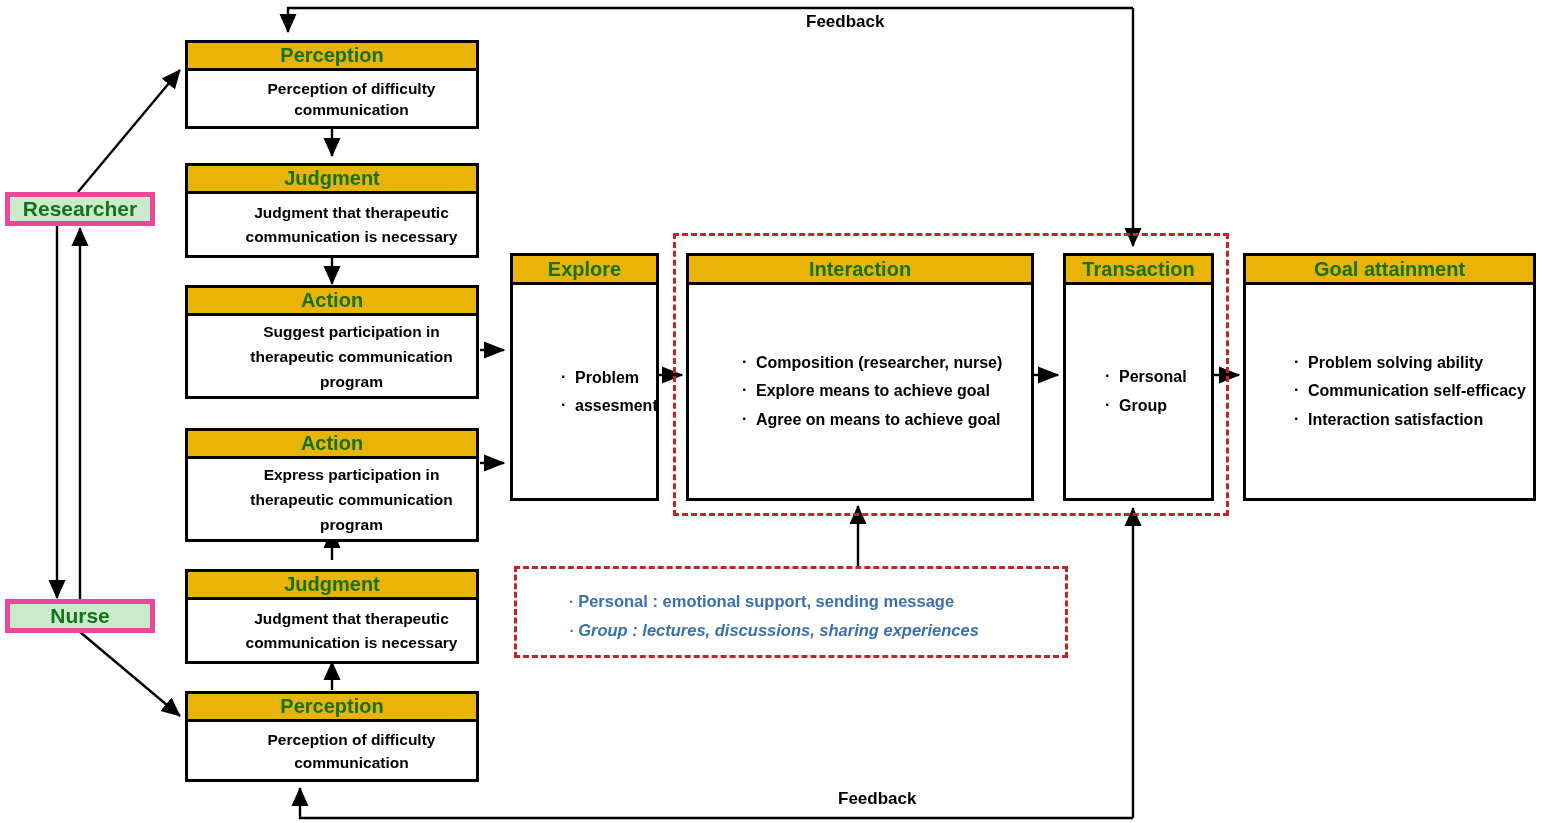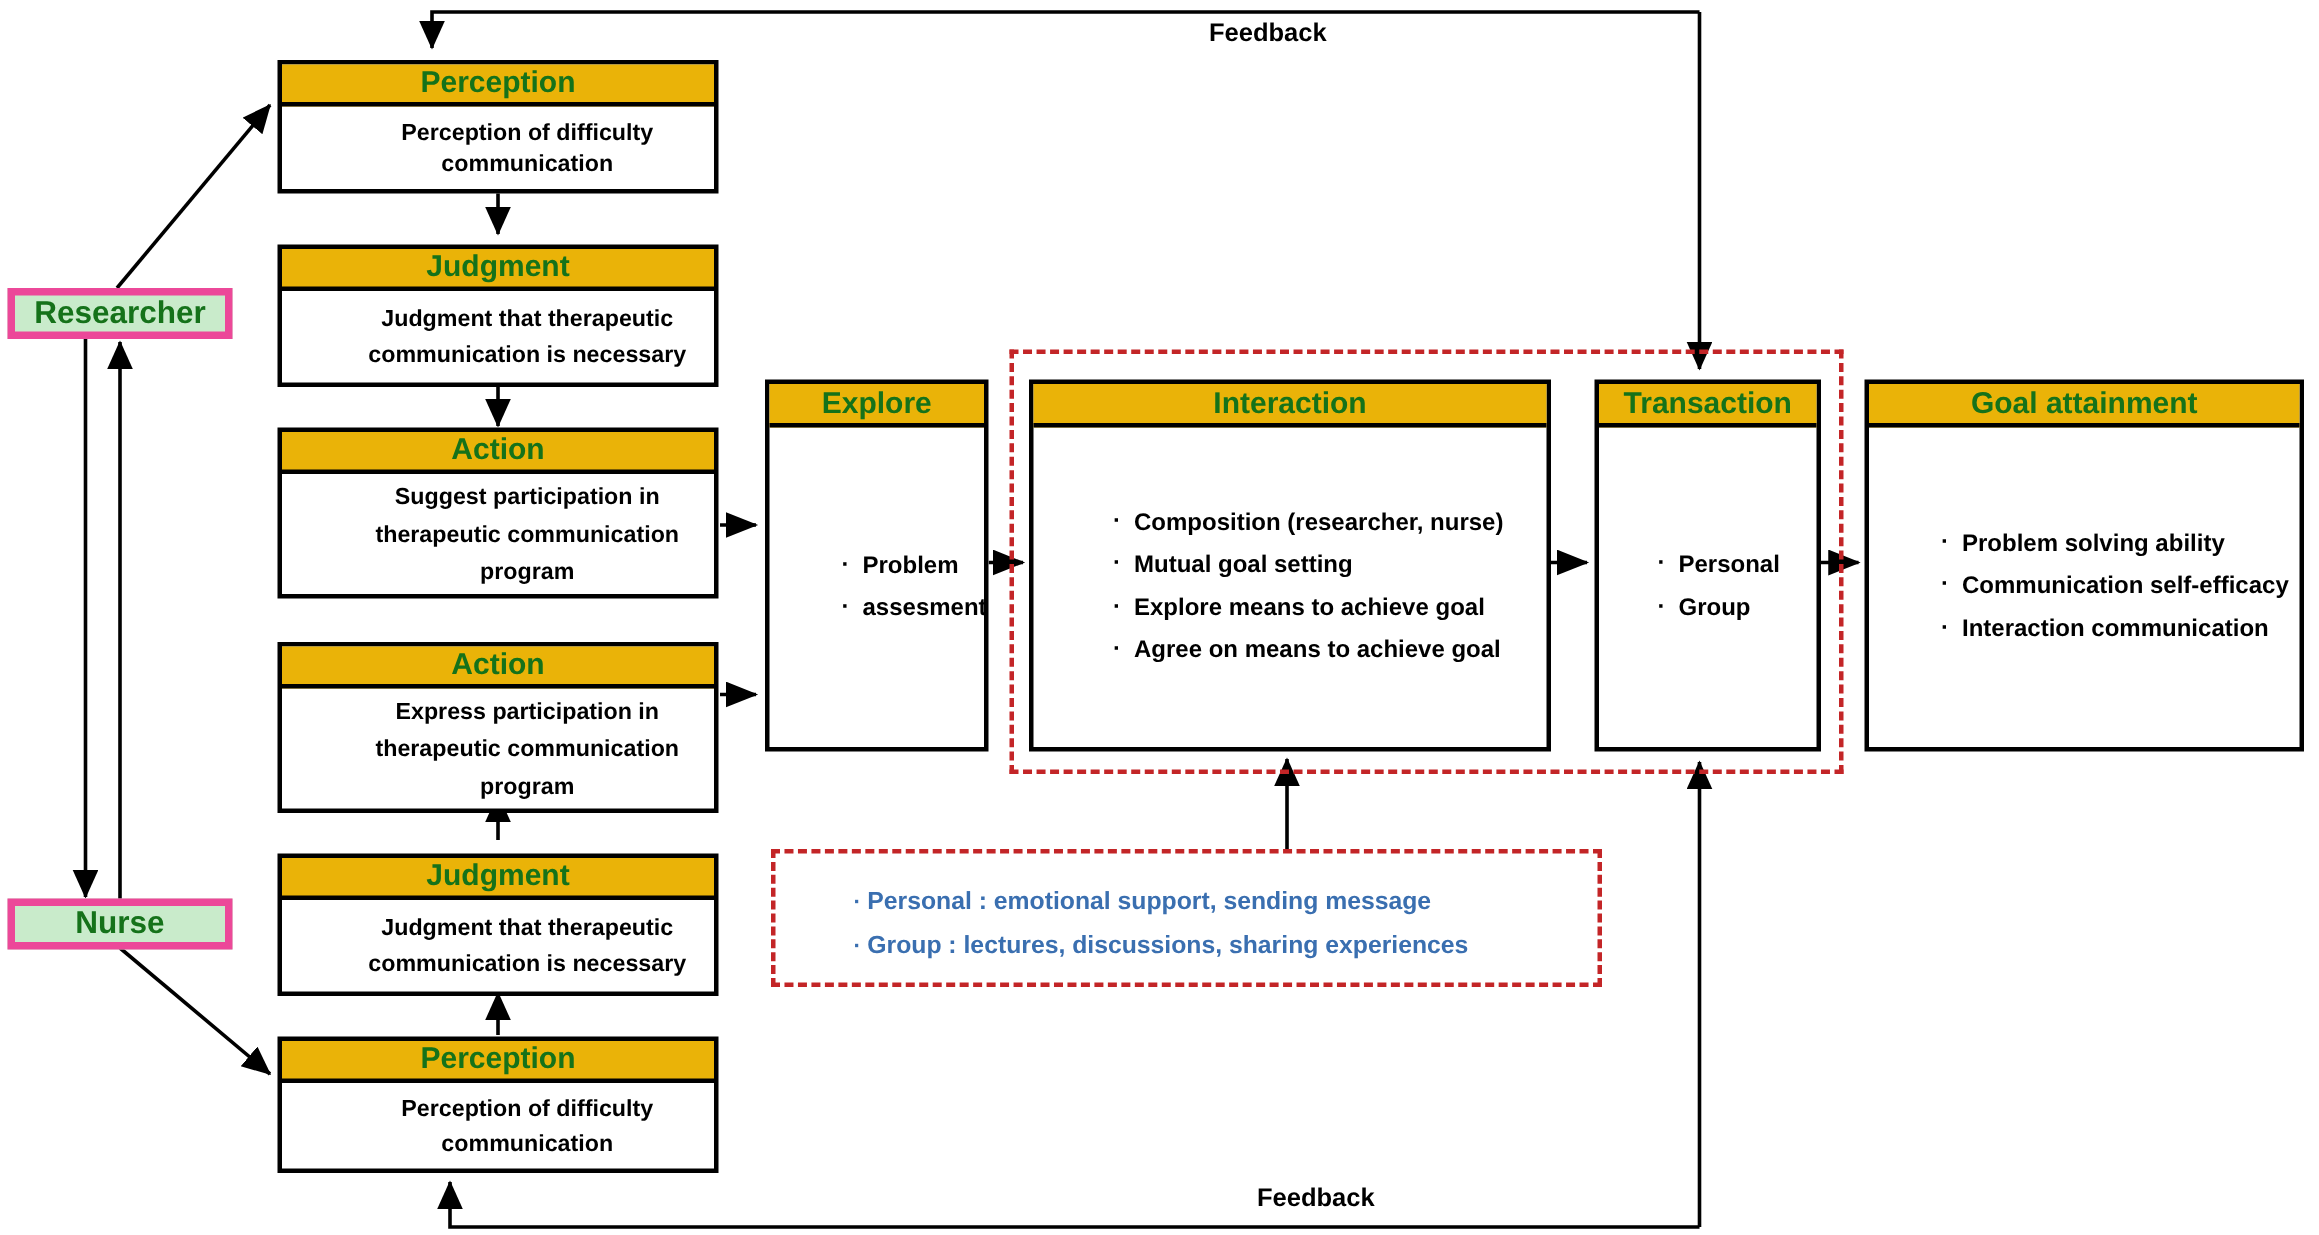--- a/index.html
+++ b/index.html
@@ -156,21 +156,20 @@
         <li style="padding-left:14px;list-style:none;">assesment</li>
       </ul>
     </div>
   </div>
 
   <div class="node" style="left:686px;top:253px;width:348px;height:248px;">
     <div class="hdr" style="height:29px;font-size:20px;">Interaction</div>
     <div class="bdy left" style="height:213px;font-size:16px;line-height:28.5px;padding-left:14px;">
       <ul class="bl">
         <li>Composition (researcher, nurse)</li>
-        <li>Mutual goal setting</li>
         <li>Explore means to achieve goal</li>
         <li>Agree on means to achieve goal</li>
       </ul>
     </div>
   </div>
 
   <div class="node" style="left:1063px;top:253px;width:151px;height:248px;">
     <div class="hdr" style="height:29px;font-size:20px;">Transaction</div>
     <div class="bdy left" style="height:213px;font-size:16px;line-height:28.5px;padding-left:0;">
       <ul class="bl">
@@ -179,30 +178,30 @@
       </ul>
     </div>
   </div>
 
   <div class="node" style="left:1243px;top:253px;width:293px;height:248px;">
     <div class="hdr" style="height:29px;font-size:20px;">Goal attainment</div>
     <div class="bdy left" style="height:213px;font-size:16px;line-height:28.5px;padding-left:9px;">
       <ul class="bl">
         <li>Problem solving ability</li>
         <li>Communication self-efficacy</li>
-        <li>Interaction communication</li>
+        <li>Interaction satisfaction</li>
       </ul>
     </div>
   </div>
 
   <div class="note" style="left:514px;top:566px;width:554px;height:92px;">
     <div class="line" style="font-size:16.5px;line-height:36px;">
       <span style="font-size:15px;">·&nbsp;</span><span>Personal : emotional support,  sending message</span>
     </div>
-    <div class="line" style="font-size:16.5px;line-height:20px;">
+    <div class="line" style="font-size:16.5px;line-height:20px;font-style:italic;">
       <span style="font-size:15px;">·&nbsp;</span><span>Group : lectures, discussions, sharing experiences</span>
     </div>
   </div>
 
   <div class="fb" style="left:806px;top:12px;">Feedback</div>
   <div class="fb" style="left:838px;top:789px;">Feedback</div>
 
 </div>
 
 </body></html>

